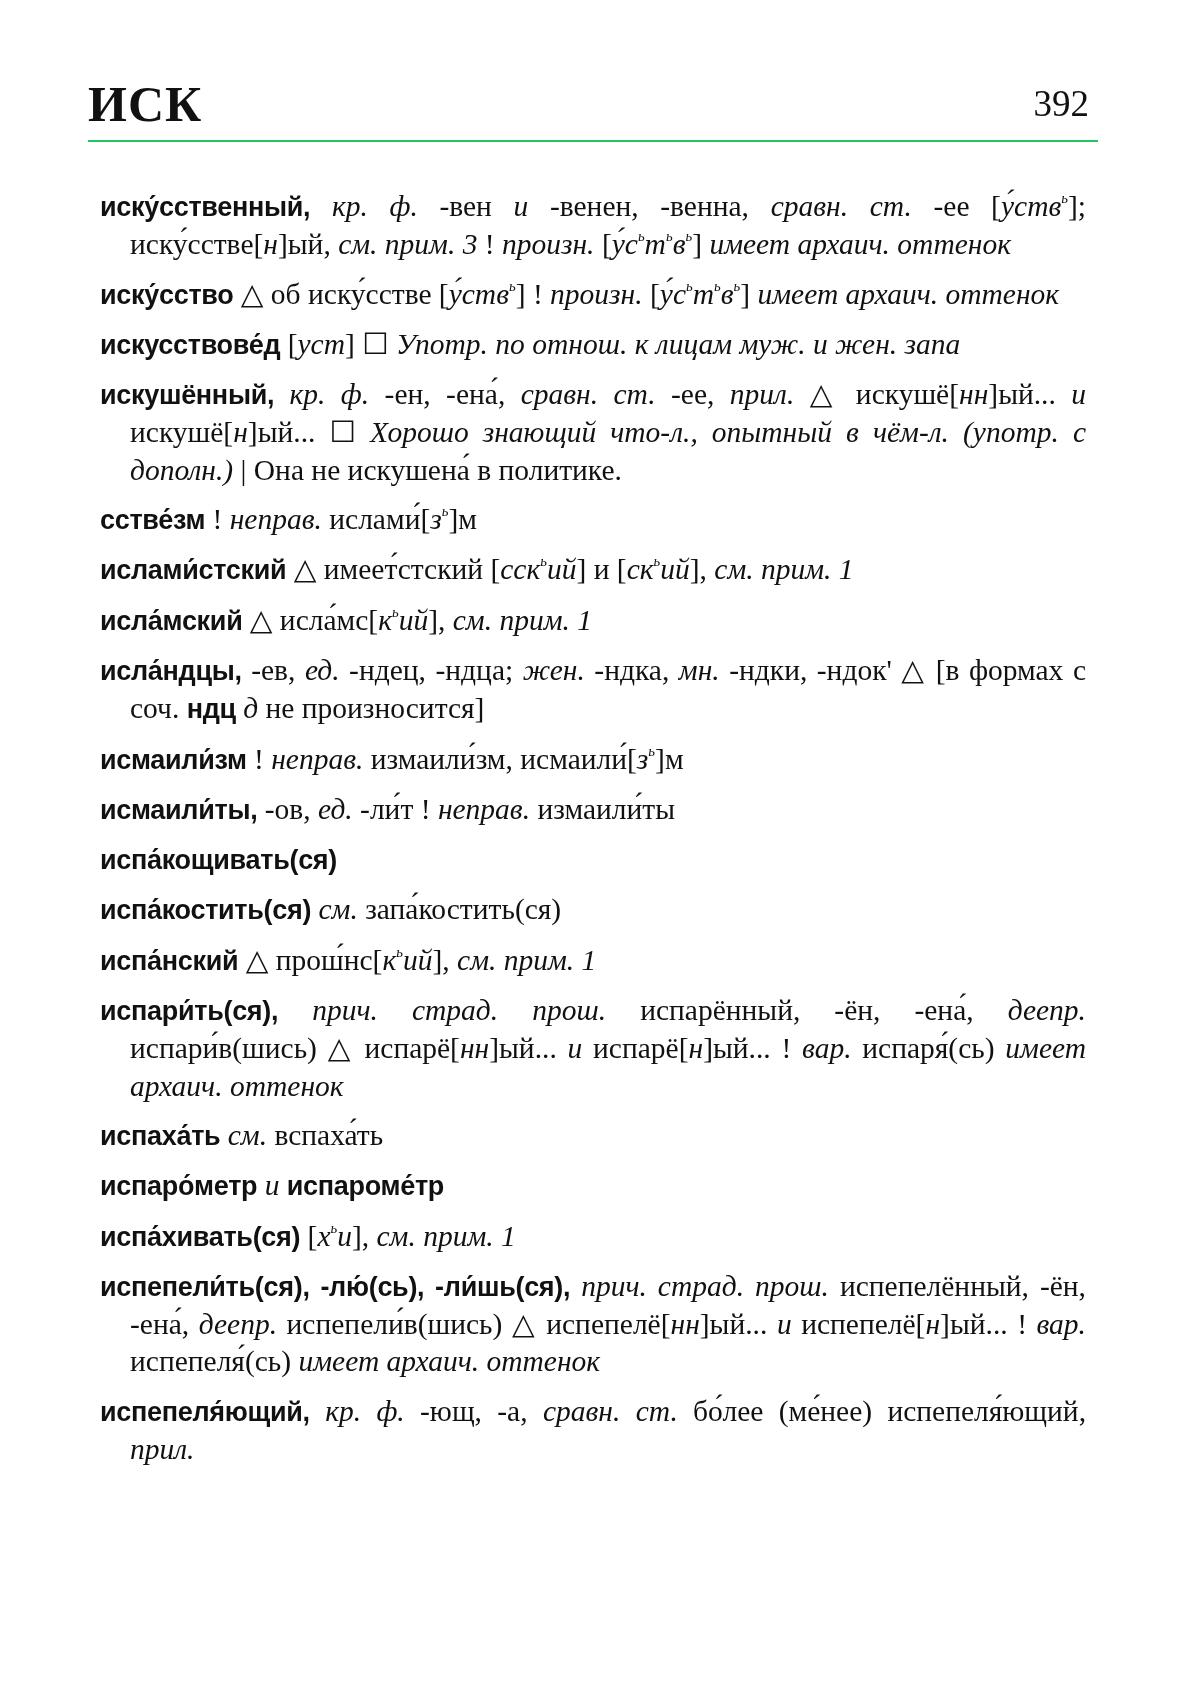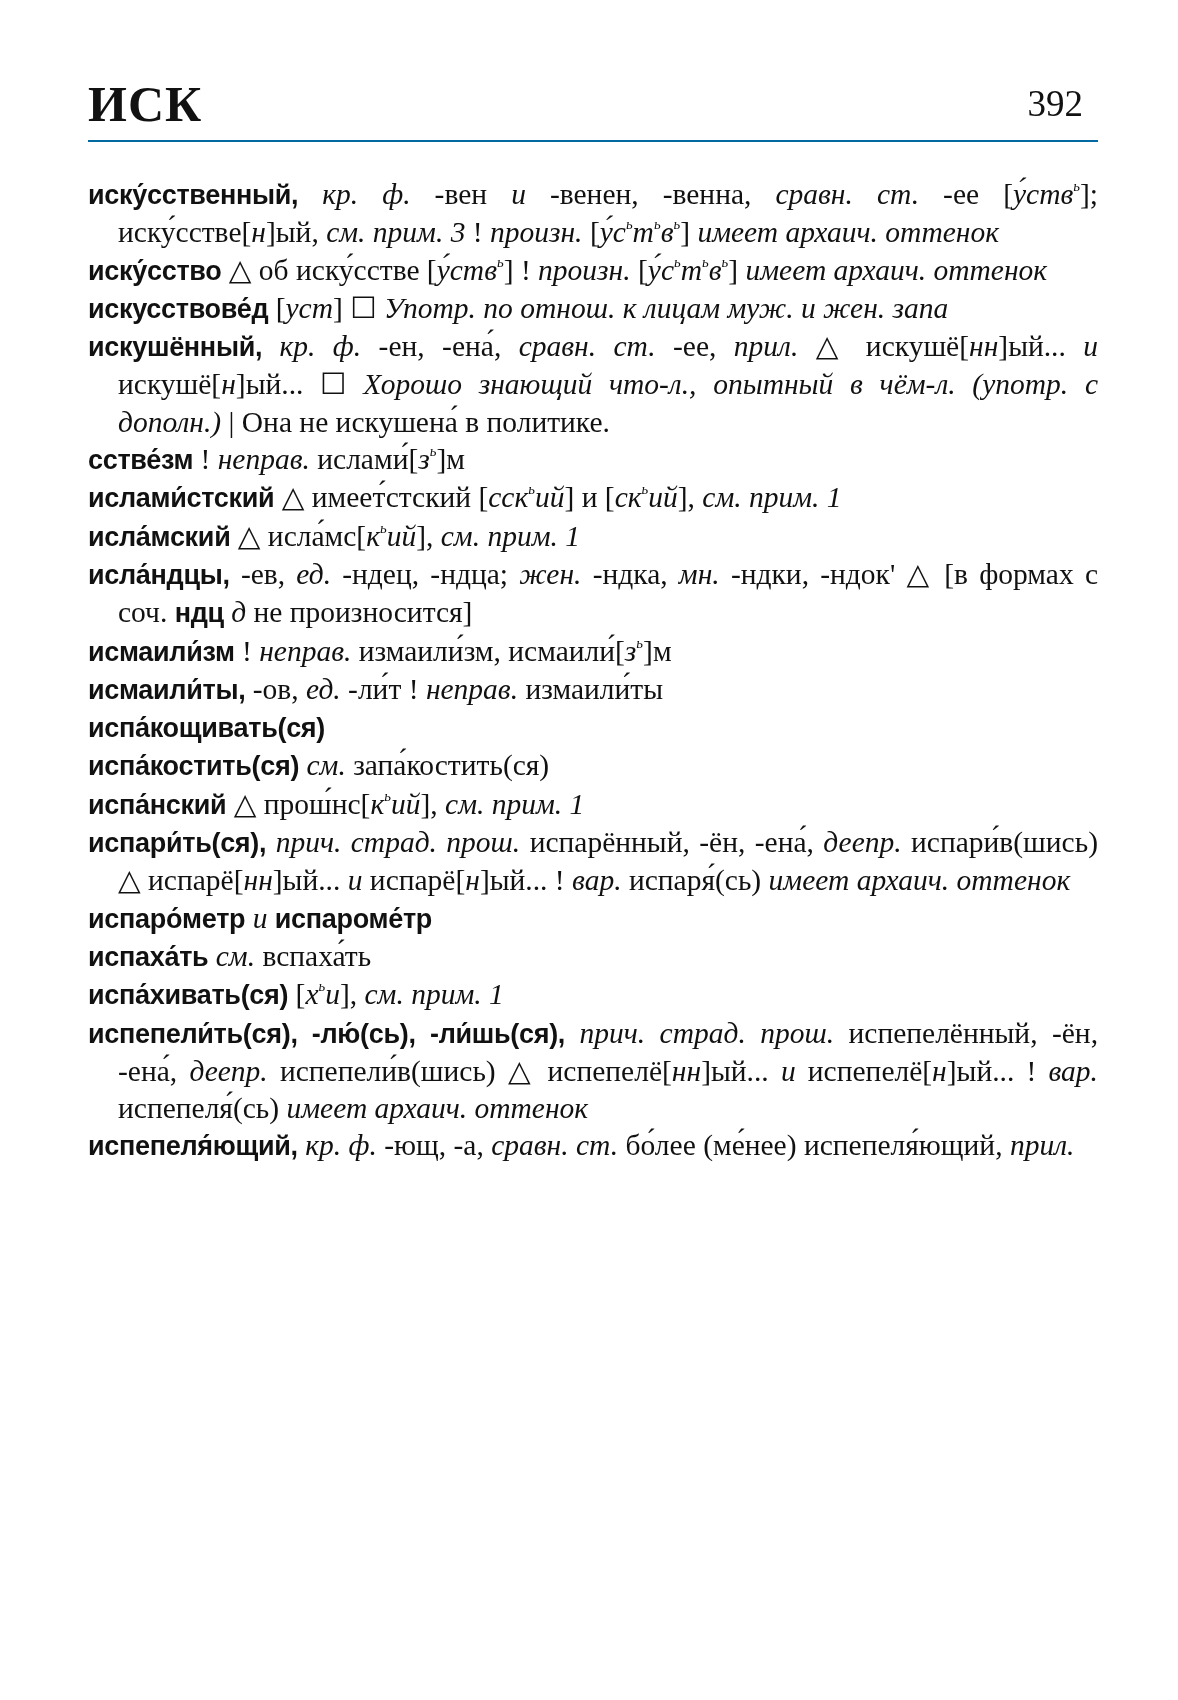--- a/index.html
+++ b/index.html
@@ -3,37 +3,37 @@
 <meta charset="utf-8">
 <style>
   html, body { margin: 0; padding: 0; background: #ffffff; }
   body {
     width: 1178px; height: 1700px; position: relative; overflow: hidden;
     color: #111111;
     font-family: "Liberation Serif", "DejaVu Serif", serif;
   }
   .page-header {
     position: absolute; left: 88px; top: 76px; width: 1010px; height: 64px;
-    border-bottom: 2px solid #0369a1;
+    border-bottom: 2px solid #22c55e;
   }
   .running-head {
     position: absolute; left: 0; top: 0;
     font-family: "Liberation Serif", serif; font-weight: bold;
     font-size: 50px; line-height: 56px; letter-spacing: 1px;
   }
   .page-number {
-    position: absolute; right: 15px; top: 6px;
+    position: absolute; right: 9px; top: 6px;
     font-size: 37px; line-height: 44px;
   }
   .entries {
     position: absolute; left: 88px; top: 176px; width: 1010px;
     font-size: 29.5px; line-height: 37.3px;
   }
   .entry {
-    margin: 0; padding-left: 30px; text-indent: -30px;
+    margin: 12px; padding-left: 30px; text-indent: -30px;
     text-align: justify; text-align-last: left;
   }
   .seg-b { font-family: "Liberation Sans", "DejaVu Sans", sans-serif; font-weight: bold; font-size: 27px; letter-spacing: -0.3px; }
   .seg-i { font-style: italic; }
   .seg-r { font-style: normal; }
   sup.seg-sup { font-size: 0.5em; vertical-align: 0.9em; line-height: 0; }
 </style>
 </head>
 <body>
 
@@ -50,18 +50,18 @@
     <p class="entry"><span class="seg-b">сстве́зм</span><span class="seg-r"> ! </span><span class="seg-i">неправ.</span><span class="seg-r"> ислами́[</span><span class="seg-i">з</span><sup class="seg-sup seg-i">ь</sup><span class="seg-r">]м</span></p>
     <p class="entry"><span class="seg-b">ислами́стский</span><span class="seg-r"> △ имеет́стский [</span><span class="seg-i">сск</span><sup class="seg-sup seg-i">ь</sup><span class="seg-i">ий</span><span class="seg-r">] и [</span><span class="seg-i">ск</span><sup class="seg-sup seg-i">ь</sup><span class="seg-i">ий</span><span class="seg-r">], </span><span class="seg-i">см. прим. 1</span></p>
     <p class="entry"><span class="seg-b">исла́мский</span><span class="seg-r"> △ исла́мс[</span><span class="seg-i">к</span><sup class="seg-sup seg-i">ь</sup><span class="seg-i">ий</span><span class="seg-r">], </span><span class="seg-i">см. прим. 1</span></p>
     <p class="entry"><span class="seg-b">исла́ндцы,</span><span class="seg-r"> -ев, </span><span class="seg-i">ед.</span><span class="seg-r"> -ндец, -ндца; </span><span class="seg-i">жен.</span><span class="seg-r"> -ндка, </span><span class="seg-i">мн.</span><span class="seg-r"> -ндки, -ндок' △ [в формах с соч. </span><span class="seg-b">ндц</span><span class="seg-r"> </span><span class="seg-i">д</span><span class="seg-r"> не произносится]</span></p>
     <p class="entry"><span class="seg-b">исмаили́зм</span><span class="seg-r"> ! </span><span class="seg-i">неправ.</span><span class="seg-r"> измаили́зм, исмаили́[</span><span class="seg-i">з</span><sup class="seg-sup seg-i">ь</sup><span class="seg-r">]м</span></p>
     <p class="entry"><span class="seg-b">исмаили́ты,</span><span class="seg-r"> -ов, </span><span class="seg-i">ед.</span><span class="seg-r"> -ли́т ! </span><span class="seg-i">неправ.</span><span class="seg-r"> измаили́ты</span></p>
     <p class="entry"><span class="seg-b">испа́кощивать(ся)</span></p>
     <p class="entry"><span class="seg-b">испа́костить(ся)</span><span class="seg-r"> </span><span class="seg-i">см.</span><span class="seg-r"> запа́костить(ся)</span></p>
     <p class="entry"><span class="seg-b">испа́нский</span><span class="seg-r"> △ прош́нс[</span><span class="seg-i">к</span><sup class="seg-sup seg-i">ь</sup><span class="seg-i">ий</span><span class="seg-r">], </span><span class="seg-i">см. прим. 1</span></p>
     <p class="entry"><span class="seg-b">испари́ть(ся),</span><span class="seg-r"> </span><span class="seg-i">прич. страд. прош.</span><span class="seg-r"> испарённый, -ён, -ена́, </span><span class="seg-i">деепр.</span><span class="seg-r"> испари́в(шись) △ испарё[</span><span class="seg-i">нн</span><span class="seg-r">]ый... </span><span class="seg-i">и</span><span class="seg-r"> испарё[</span><span class="seg-i">н</span><span class="seg-r">]ый... ! </span><span class="seg-i">вар.</span><span class="seg-r"> ис­паря́(сь) </span><span class="seg-i">имеет архаич. оттенок</span></p>
+    <p class="entry"><span class="seg-b">испаха́ть</span><span class="seg-r"> </span><span class="seg-i">см.</span><span class="seg-r"> вспаха́ть</span></p>
     <p class="entry"><span class="seg-b">испаро́метр</span><span class="seg-r"> </span><span class="seg-i">и</span><span class="seg-r"> </span><span class="seg-b">испароме́тр</span></p>
-    <p class="entry"><span class="seg-b">испаха́ть</span><span class="seg-r"> </span><span class="seg-i">см.</span><span class="seg-r"> вспаха́ть</span></p>
     <p class="entry"><span class="seg-b">испа́хивать(ся)</span><span class="seg-r"> [</span><span class="seg-i">х</span><sup class="seg-sup seg-i">ь</sup><span class="seg-i">и</span><span class="seg-r">], </span><span class="seg-i">см. прим. 1</span></p>
     <p class="entry"><span class="seg-b">испепели́ть(ся), -лю́(сь), -ли́шь(ся),</span><span class="seg-r"> </span><span class="seg-i">прич. страд. прош.</span><span class="seg-r"> испе­пелённый, -ён, -ена́, </span><span class="seg-i">деепр.</span><span class="seg-r"> испепели́в(шись) △ испепе­лё[</span><span class="seg-i">нн</span><span class="seg-r">]ый... </span><span class="seg-i">и</span><span class="seg-r"> испепелё[</span><span class="seg-i">н</span><span class="seg-r">]ый... ! </span><span class="seg-i">вар.</span><span class="seg-r"> испепеля́(сь) </span><span class="seg-i">имеет архаич. оттенок</span></p>
     <p class="entry"><span class="seg-b">испепеля́ющий,</span><span class="seg-r"> </span><span class="seg-i">кр. ф.</span><span class="seg-r"> -ющ, -а, </span><span class="seg-i">сравн. ст.</span><span class="seg-r"> бо́лее (ме́нее) ис­пепеля́ющий, </span><span class="seg-i">прил.</span></p>
   </div>
 
 </body></html>

